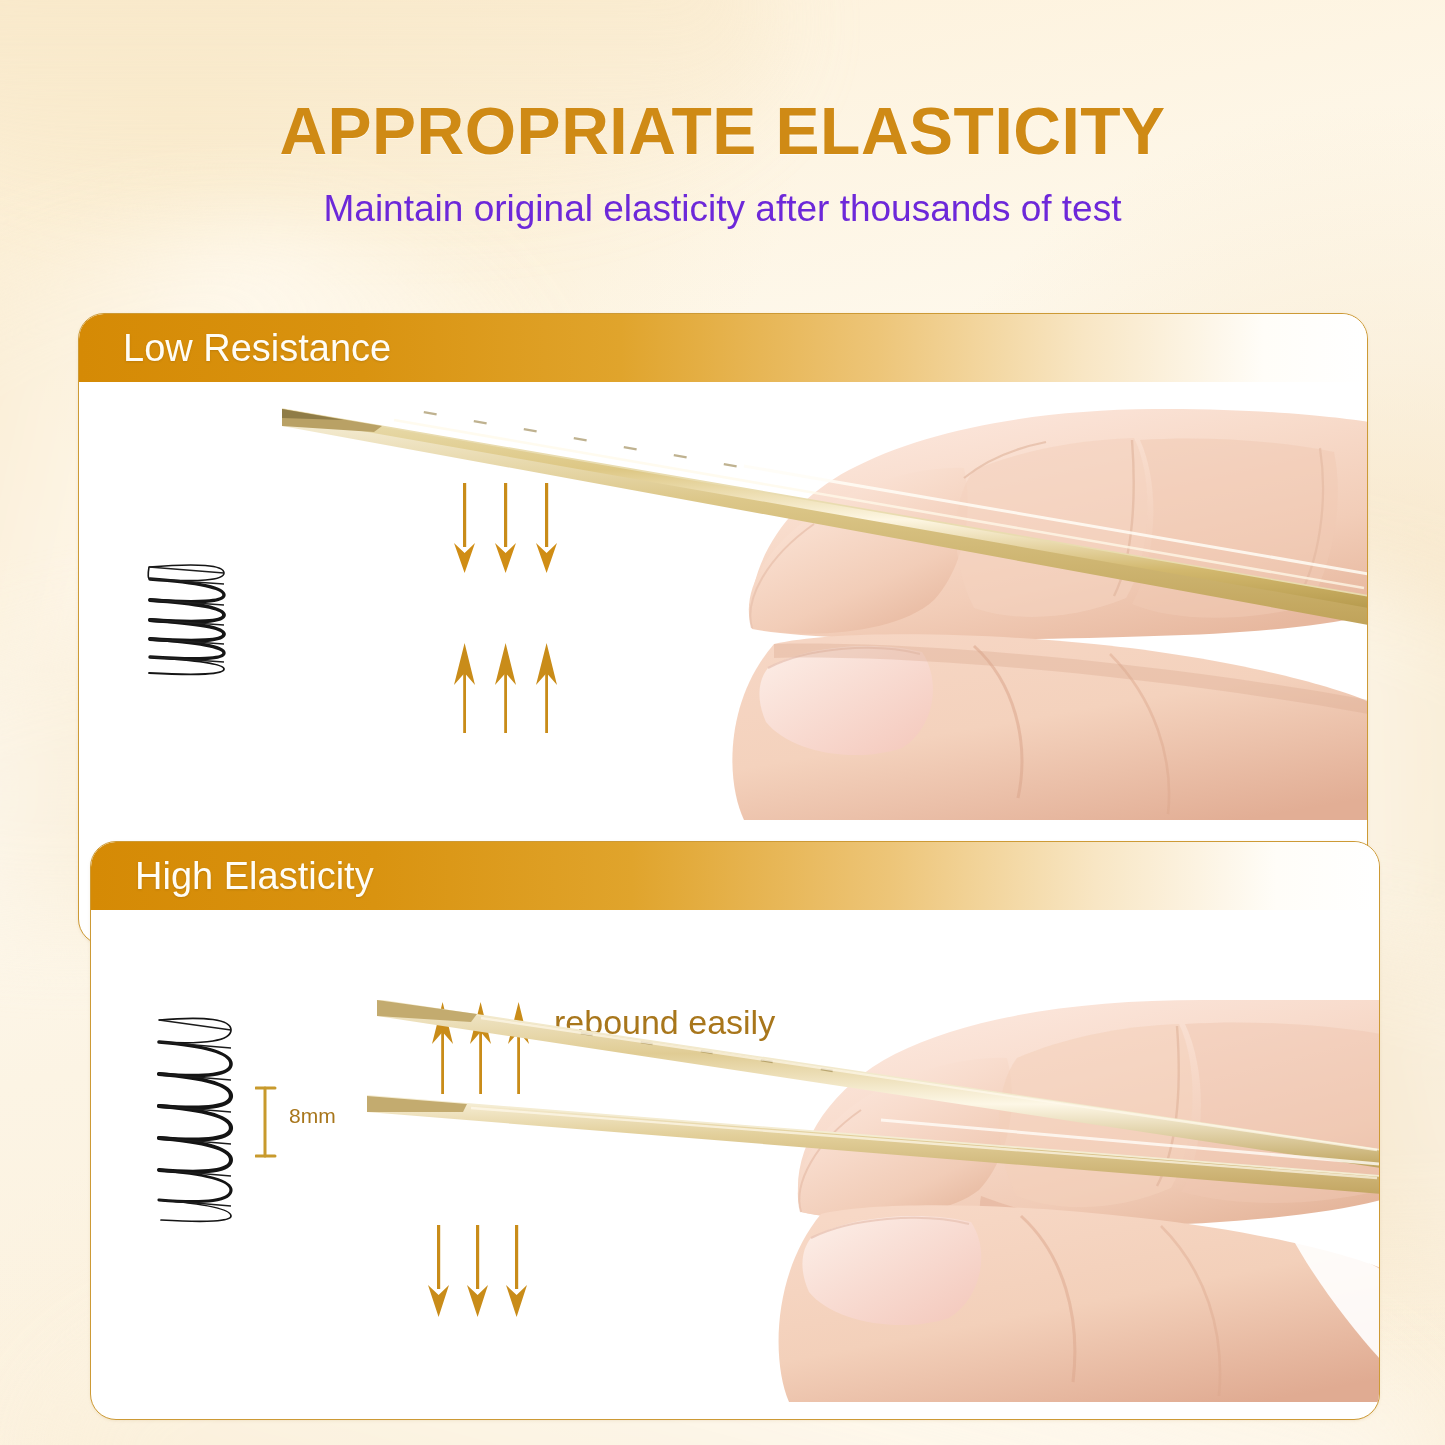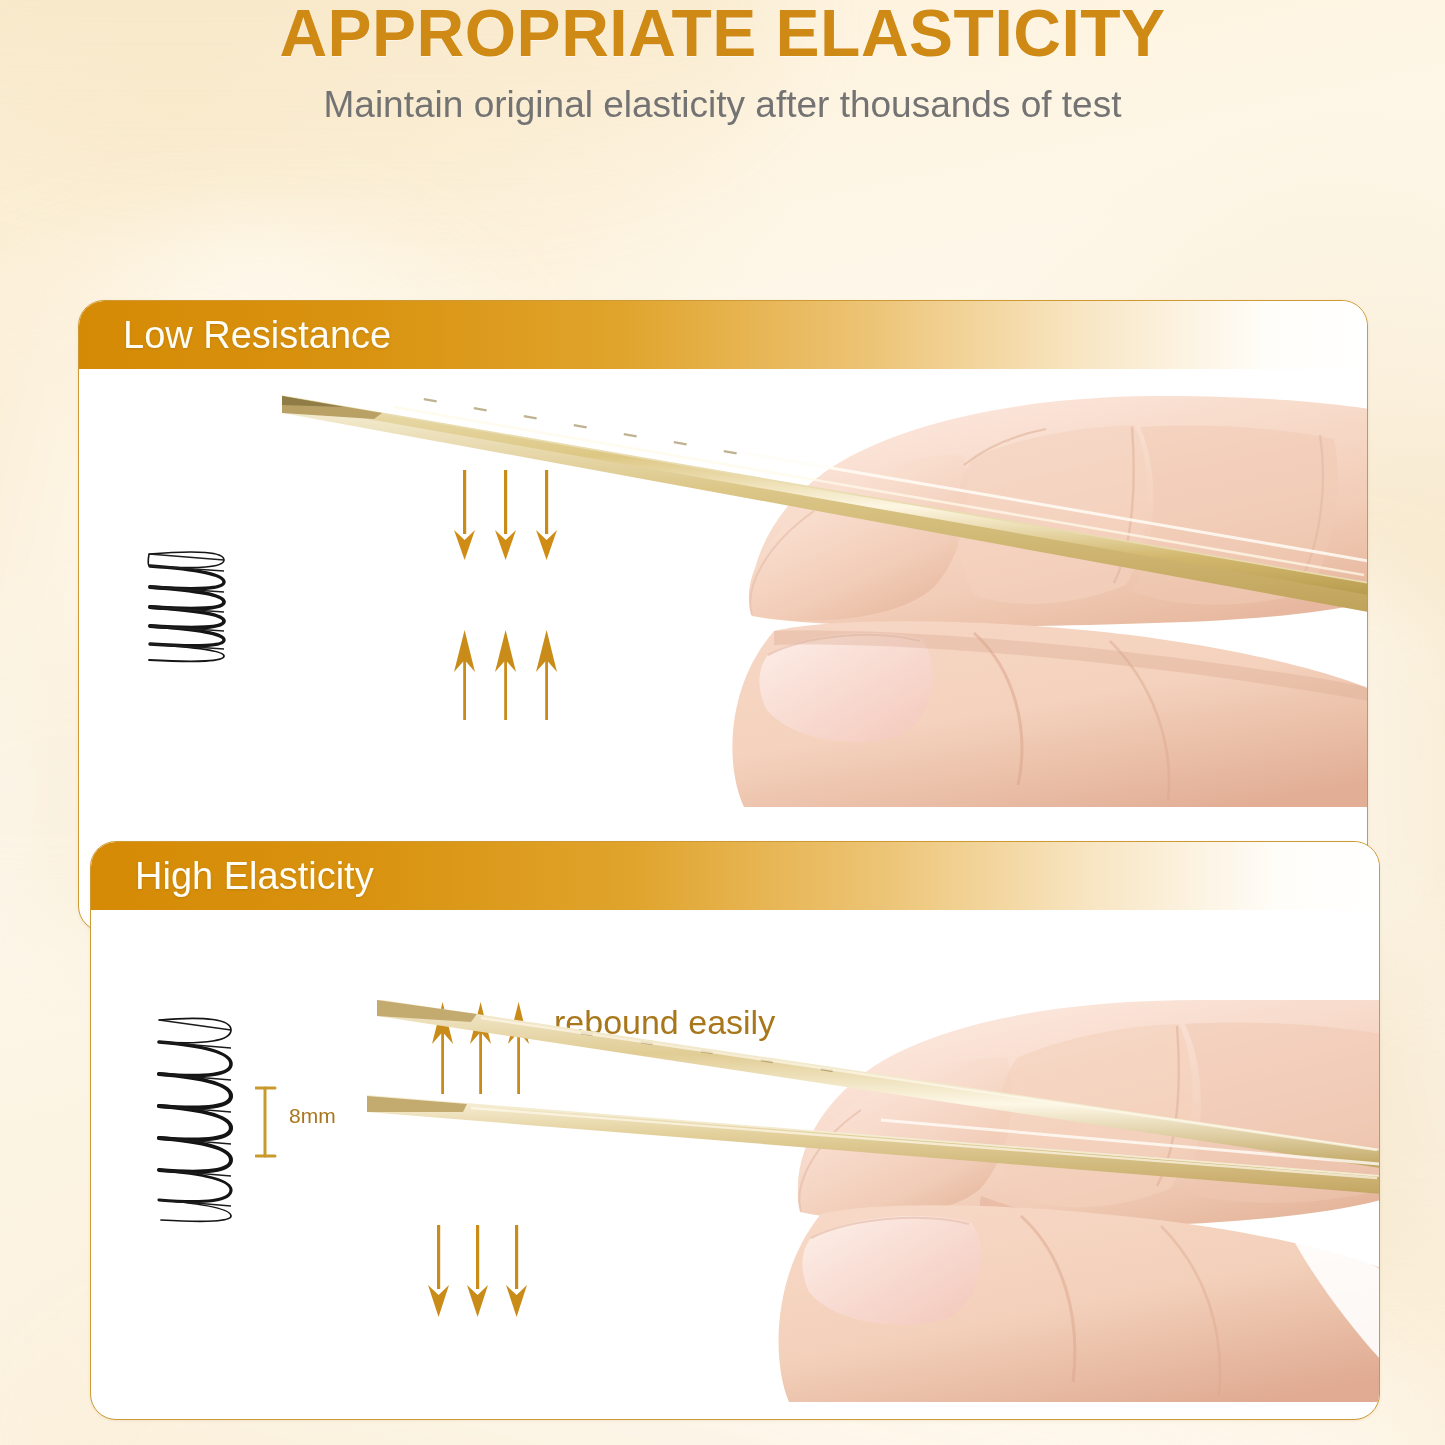--- a/index.html
+++ b/index.html
@@ -40,46 +40,47 @@
         background:linear-gradient(250deg,#ffffff 0%,#f3dfba 65%,rgba(255,255,255,0) 100%);
         transform:rotate(8deg); opacity:.8; }
   .s5 { left:40px;  bottom:-220px; width:1400px; height:430px;
         background:linear-gradient(15deg,#f7e7c6 0%,#fffaf1 60%,rgba(255,255,255,0) 100%); }
   .s6 { left:-120px; top:-180px; width:900px; height:420px;
         background:linear-gradient(180deg,#f6e4c2 0%,rgba(255,255,255,0) 100%); opacity:.7; }
 
   
   #headings { position:absolute; top:0; left:0; width:1445px; z-index:5; text-align:center; }
   .main-title {
+    margin-top:98px;
     font-size:66px;
     font-weight:bold;
     letter-spacing:.5px;
     color:#cf8a15;
     line-height:1;
     text-shadow:0 1px 0 rgba(255,255,255,.6);
   }
   .sub-title {
-    margin-top:20px;
+    margin-top:26px;
     font-size:37px;
     font-weight:normal;
-    color:#737373;
+    color:#6d28d9;
     line-height:1;
   }
 
   
   .panel {
     position:absolute;
     background:#ffffff;
     border:1.6px solid #cd9a35;
     border-radius:26px;
     z-index:6;
     overflow:hidden;
     box-shadow:0 1px 3px rgba(180,140,70,.14);
   }
-  #panel-low  { left:78px;  top:300px;  width:1290px; height:632px; }
+  #panel-low  { left:78px;  top:313px;  width:1290px; height:632px; }
   #panel-high { left:90px;  top:841px;  width:1290px; height:579px; }
 
   .panel-header {
     position:absolute; top:0; left:0; height:68px; width:100%;
     background:linear-gradient(to right,
         #d58a05 0%,
         #d99310 22%,
         #e0a42c 42%,
         #edc578 62%,
         #f8e6c4 78%,

